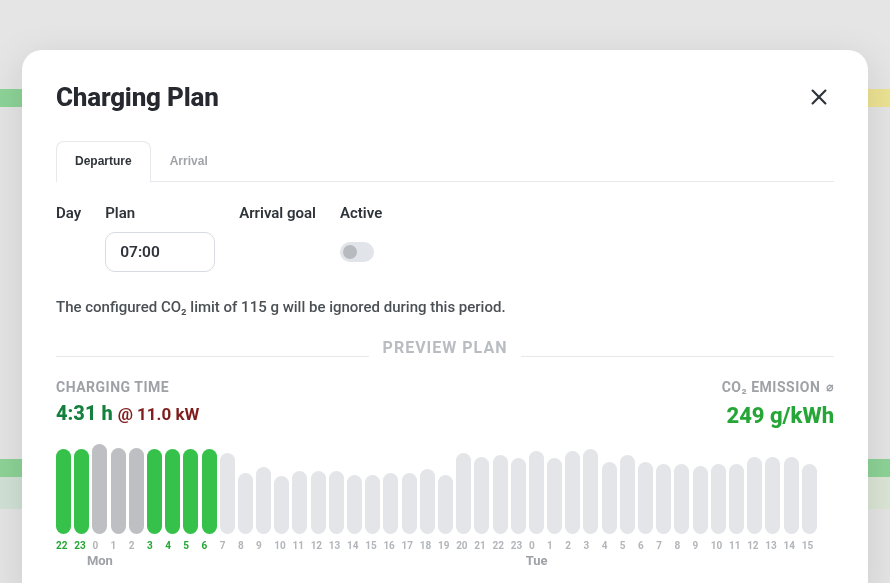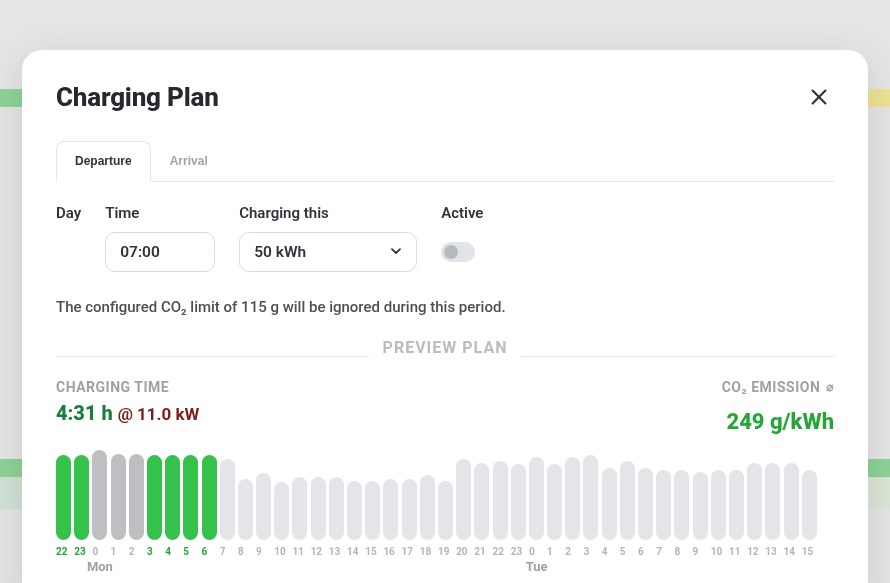--- a/index.html
+++ b/index.html
@@ -139,21 +139,21 @@
   }
   .metric-value-left {
     margin-top: 6px;
     font-size: 20px;
     font-weight: 800;
   }
   .metric-value-left .green { color: #15803d; }
   .metric-value-left .sub { color: #7f1d1d; font-size: 17px; font-weight: 700; }
   .metric-right { text-align: right; }
   .metric-value-right {
-    margin-top: 14px;
+    margin-top: 8px;
     font-size: 22px;
     font-weight: 800;
     color: #26a636;
   }
   .strike-icon { font-size: 12px; display: inline-block; transform: translateY(-1px); margin-left: 2px; color: #9ea2a7; }
 
   .chart {
     margin-top: 16px;
   }
   .bars {
@@ -220,36 +220,28 @@
     <button class="tab active">Departure</button>
     <button class="tab">Arrival</button>
   </div>
 
   <div class="form-row">
     <div class="field field-day">
       <span class="field-label">Day</span>
     </div>
 
     <div class="field field-time">
-      <span class="field-label">Time</span>
+      <span class="field-label">Plan</span>
       <div class="textinput">
         <span>07:00</span>
       </div>
     </div>
 
     <div class="field field-goal">
-      <span class="field-label">Charging this</span>
-      <div class="select">
-        <span>50 kWh</span>
-        <span>
-          <svg viewBox="0 0 12 12" fill="none" stroke="#2f343a" stroke-width="1.8" stroke-linecap="round" stroke-linejoin="round">
-              <path d="M2 4.2 L6 8 L10 4.2"></path>
-            </svg>
-        </span>
-      </div>
+      <span class="field-label">Arrival goal</span>
     </div>
 
     <div class="field">
       <span class="field-label">Active</span>
       <div class="toggle">
         <div class="toggle-knob"></div>
       </div>
     </div>
   </div>
 

